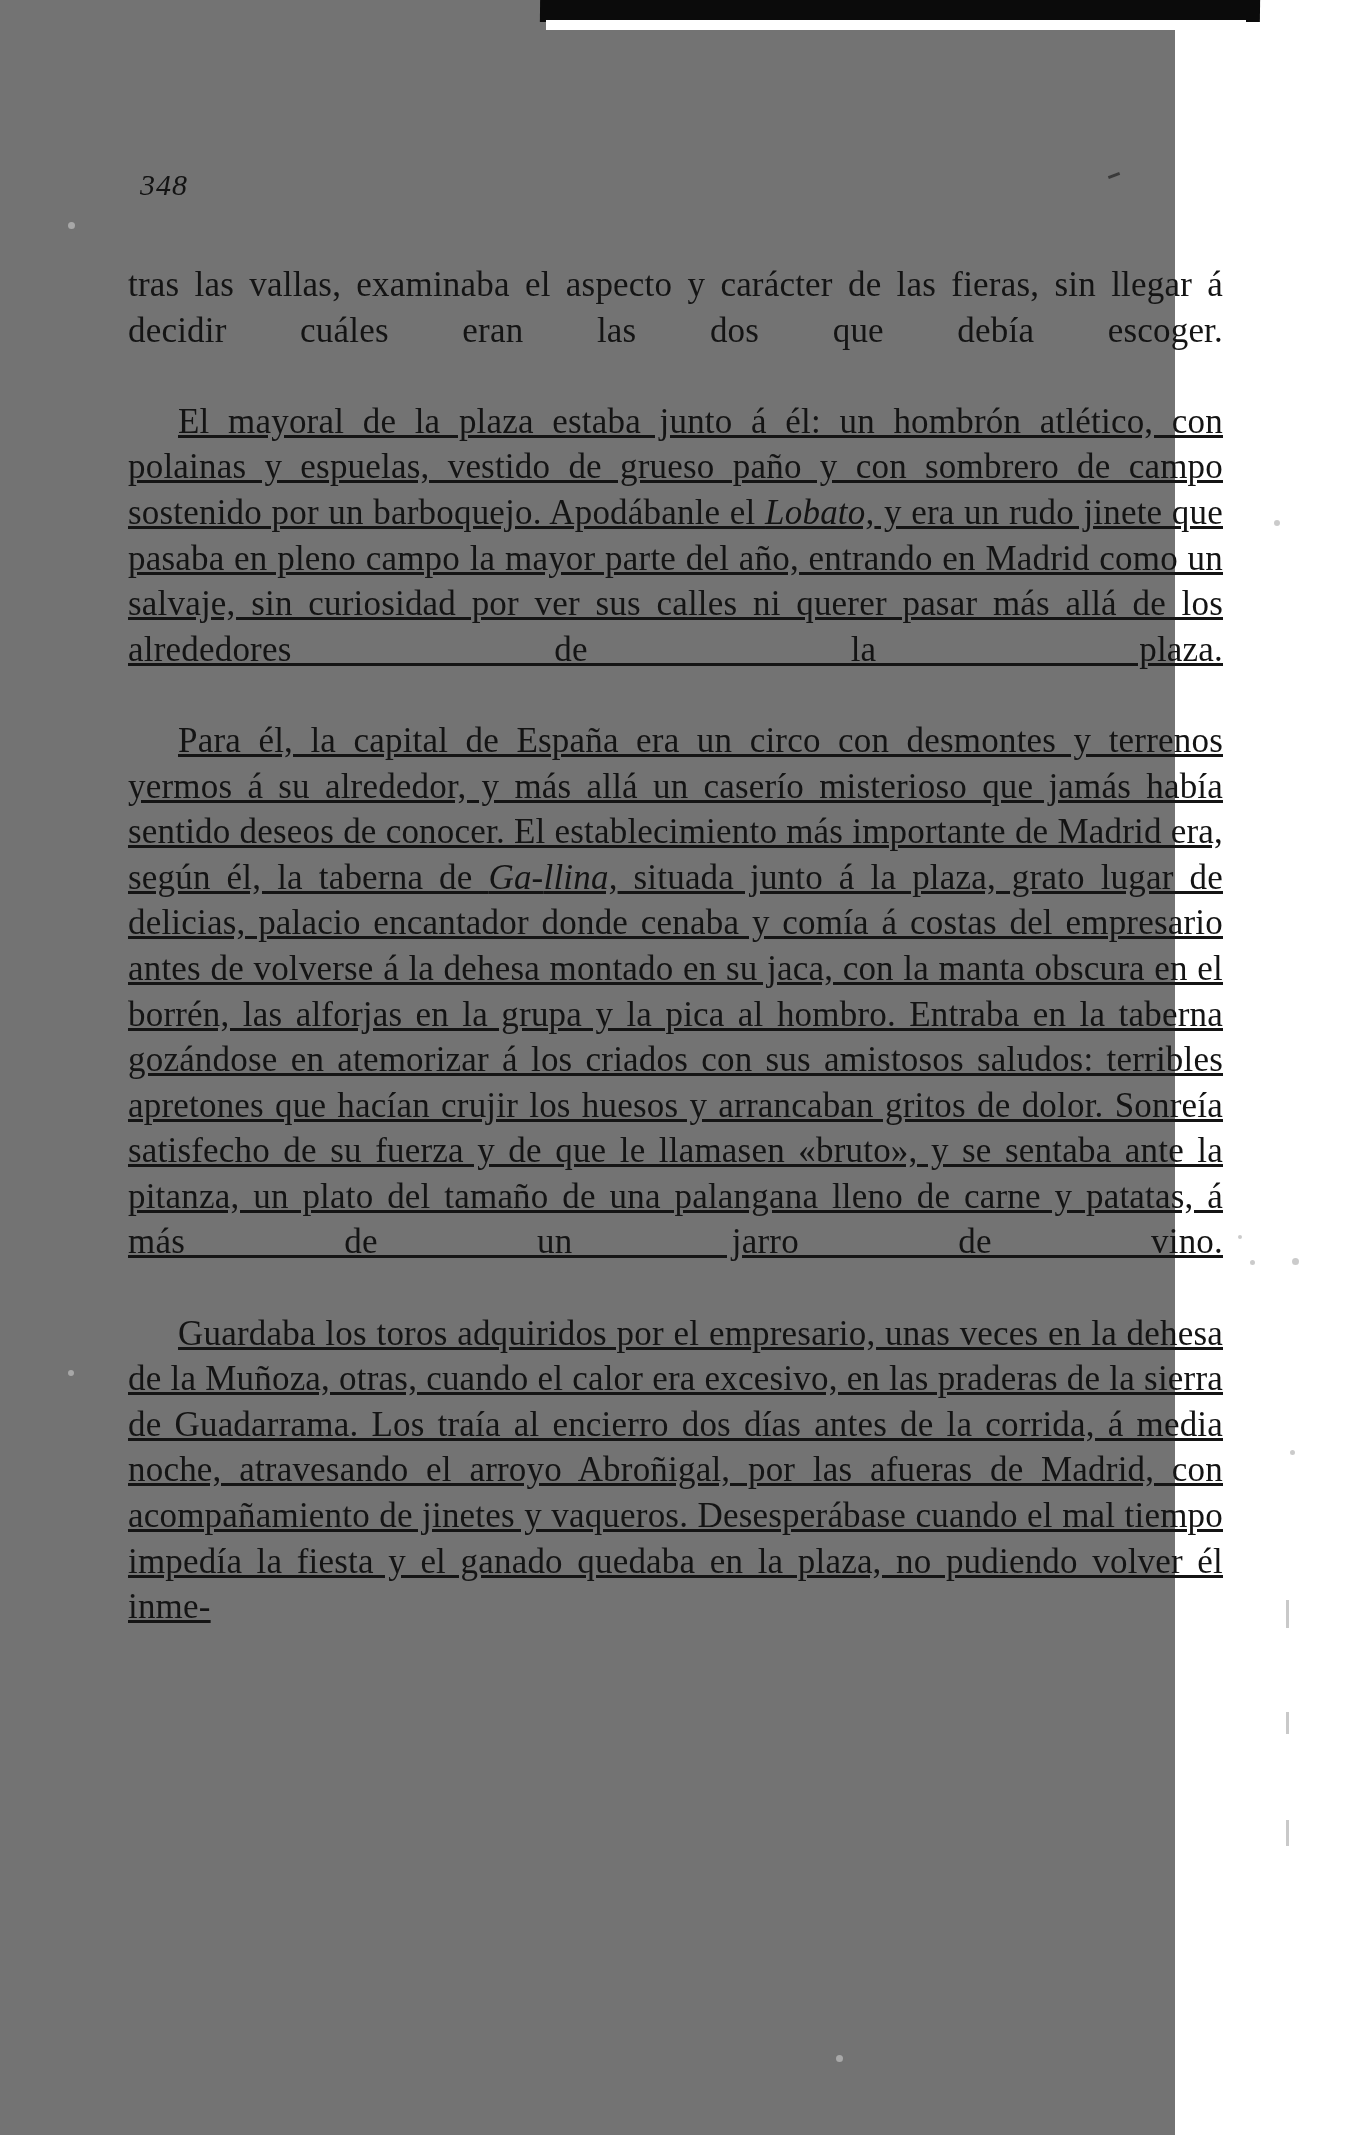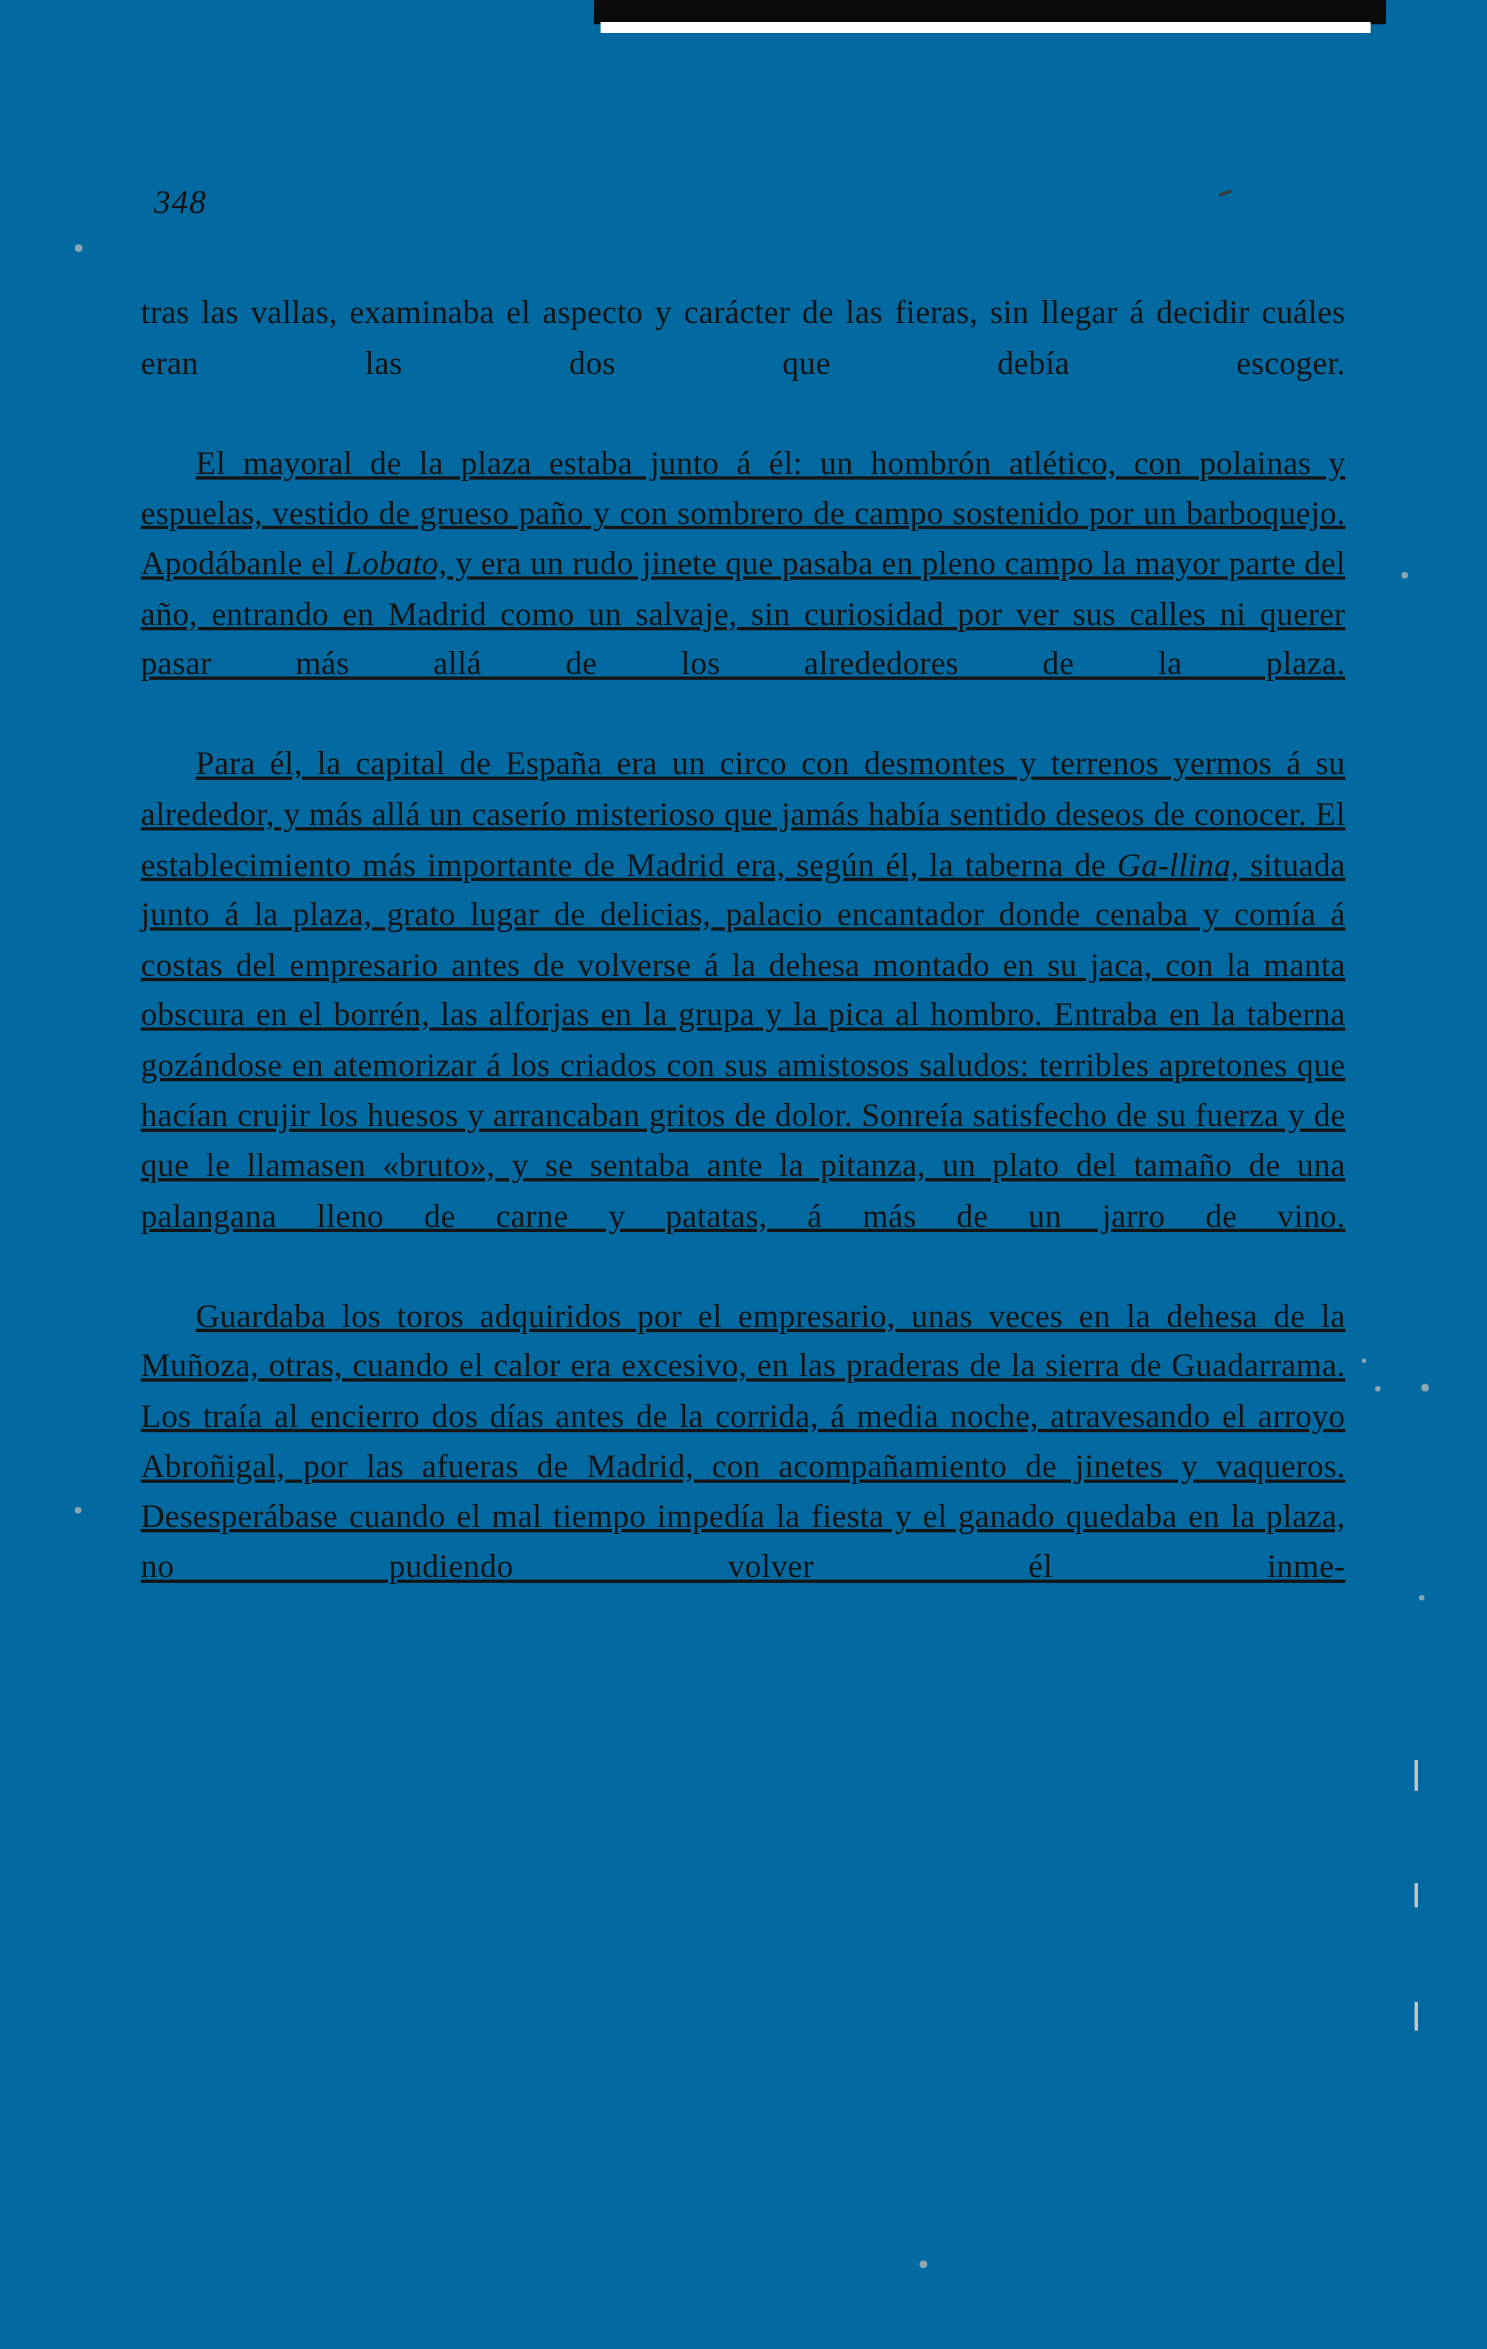--- a/index.html
+++ b/index.html
@@ -11,23 +11,23 @@
     width: 1352px;
     height: 2135px;
     position: relative;
     font-family: "Liberation Serif", serif;
     color: #1a1a1a;
     overflow: hidden;
   }
   .page {
     position: absolute;
     top: 0; left: 0;
-    width: 1352px;
+    width: 1175px;
     height: 2135px;
-    background: #0369a1;
+    background: #737373;
   }
   
   .scan-top-bar {
     position: absolute;
     top: 0px;
     left: 540px;
     width: 720px;
     height: 22px;
     background: #0b0b0b;
     transform: skewX(-0.6deg);
@@ -80,21 +80,21 @@
   }
 
   .textblock {
     position: absolute;
     top: 262px;
     left: 128px;
     width: 1095px;
   }
   p {
     margin: 0;
-    font-size: 30px;
+    font-size: 35px;
     line-height: 45.6px;
     text-align: justify;
     text-justify: inter-word;
     letter-spacing: 0.2px;
     color: #141414;
   }
   p.indent {
     text-indent: 50px;
     text-decoration: underline;
   }

